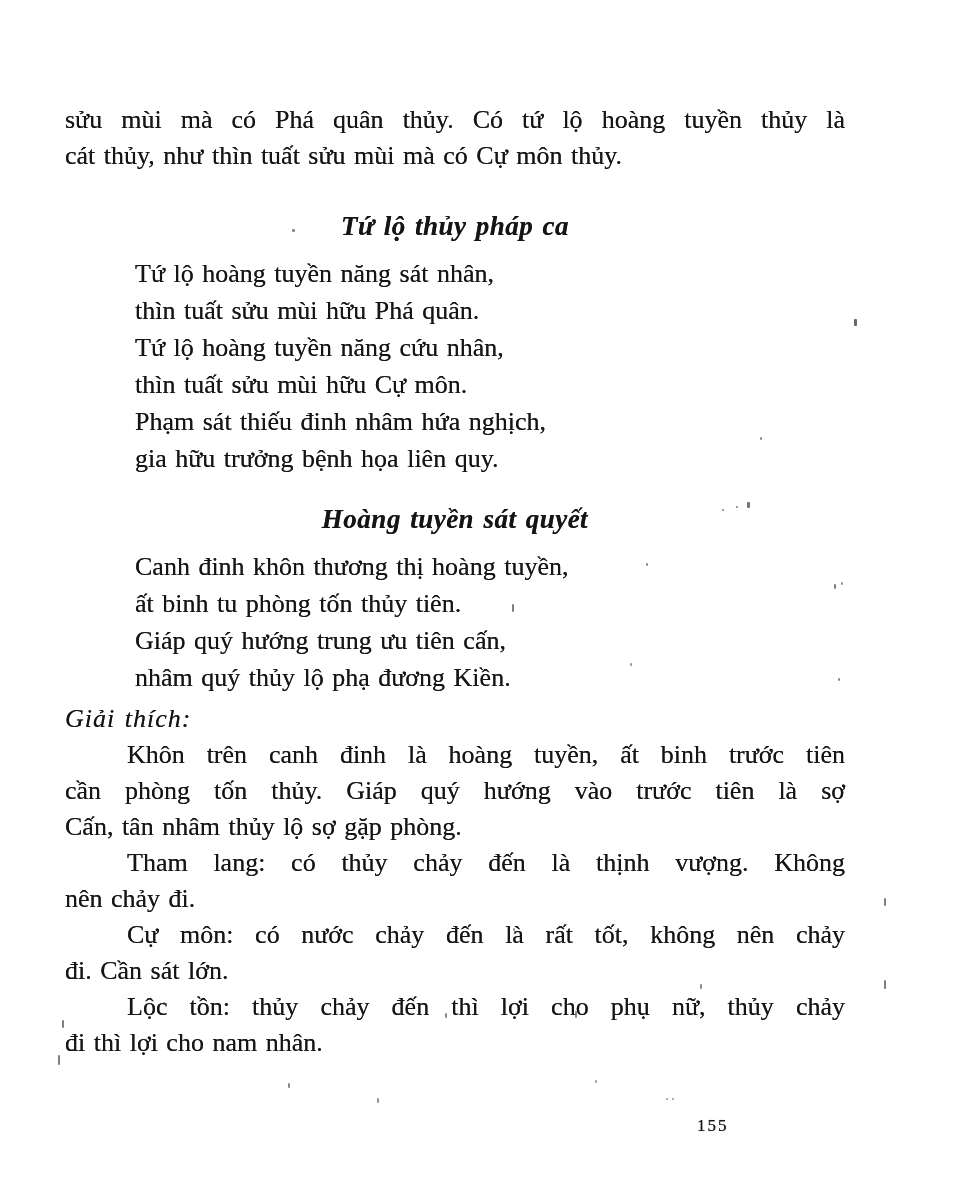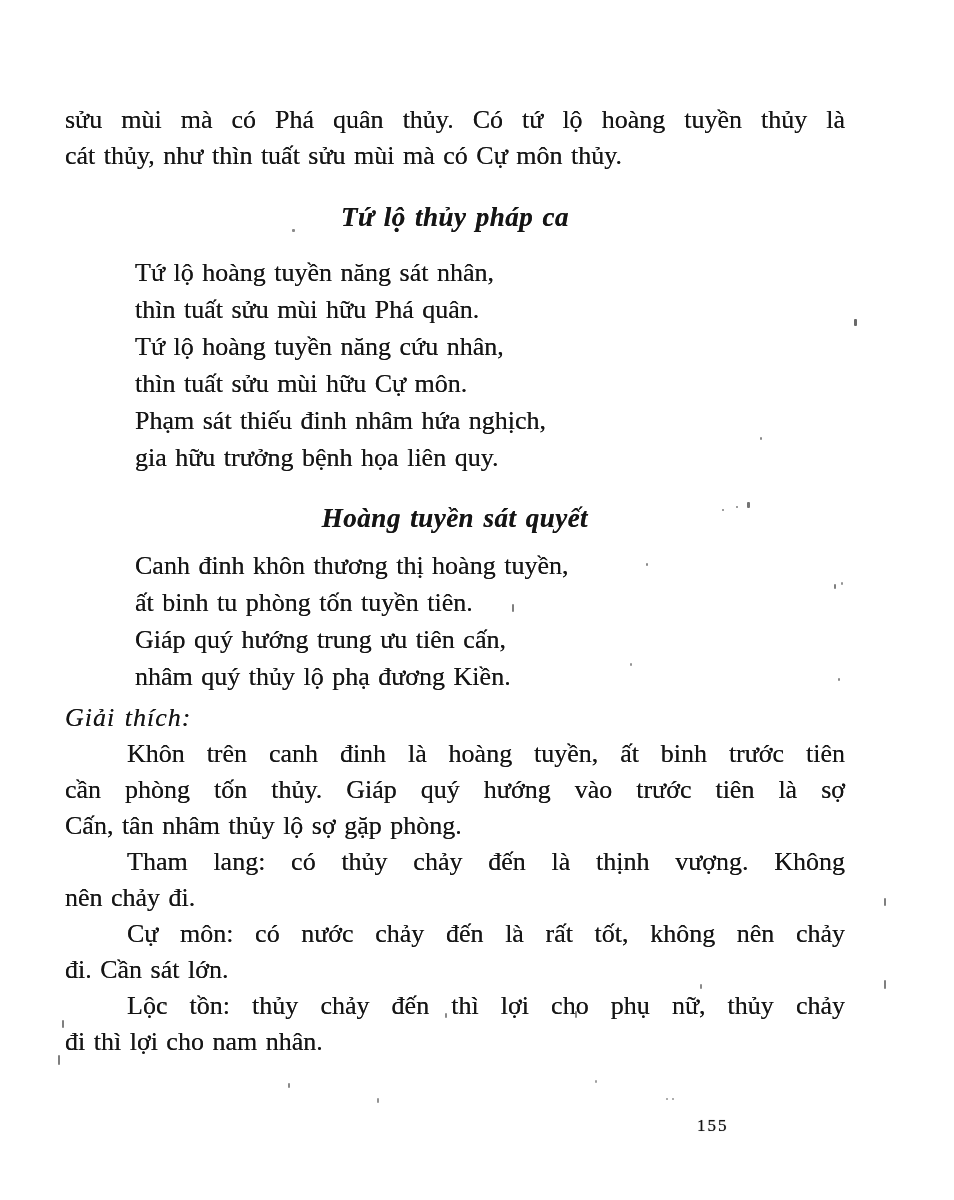--- a/index.html
+++ b/index.html
@@ -18,29 +18,29 @@
     left:65px; top:102px; width:780px;
     font-size:26px;
     text-shadow:0 0 0.6px rgba(10,10,10,.75);
     word-spacing:2px;
   }
   .line { display:block; }
   .para { line-height:36px; }
   .para .stretch { text-align:justify; text-align-last:justify; }
   .para .ind { text-indent:62px; }
   .poem { line-height:37px; margin-left:70px; }
-  .poem1 { margin-top:17px; }
+  .poem1 { margin-top:9px; }
   .poem2 { margin-top:9px; }
   .head {
     text-align:center;
     font-weight:bold; font-style:italic;
     font-size:27px; line-height:40px;
     letter-spacing:0.5px;
   }
-  .head1 { margin-top:23px; }
+  .head1 { margin-top:32px; }
   .head2 { margin-top:22px; }
   .giai {
     font-style:italic;
     line-height:36px;
     margin-top:5px;
     letter-spacing:1px;
   }
   .pagenum {
     position:absolute;
     left:697px; top:1116px;
@@ -70,21 +70,21 @@
       <span class="line">Tứ lộ hoàng tuyền năng cứu nhân,</span>
       <span class="line">thìn tuất sửu mùi hữu Cự môn.</span>
       <span class="line">Phạm sát thiếu đinh nhâm hứa nghịch,</span>
       <span class="line">gia hữu trưởng bệnh họa liên quy.</span>
     </div>
 
     <div class="head head2">Hoàng tuyền sát quyết</div>
 
     <div class="poem poem2">
       <span class="line">Canh đinh khôn thương thị hoàng tuyền,</span>
-      <span class="line">ất binh tu phòng tốn tuyền tiên.</span>
+      <span class="line">ất binh tu phòng tốn thủy tiên.</span>
       <span class="line">Giáp quý hướng trung ưu tiên cấn,</span>
       <span class="line">nhâm quý thủy lộ phạ đương Kiền.</span>
     </div>
 
     <div class="giai">Giải thích:</div>
 
     <p class="para">
       <span class="line ind stretch">Khôn trên canh đinh là hoàng tuyền, ất binh trước tiên</span>
       <span class="line stretch">cần phòng tốn thủy. Giáp quý hướng vào trước tiên là sợ</span>
       <span class="line">Cấn, tân nhâm thủy lộ sợ gặp phòng.</span>

